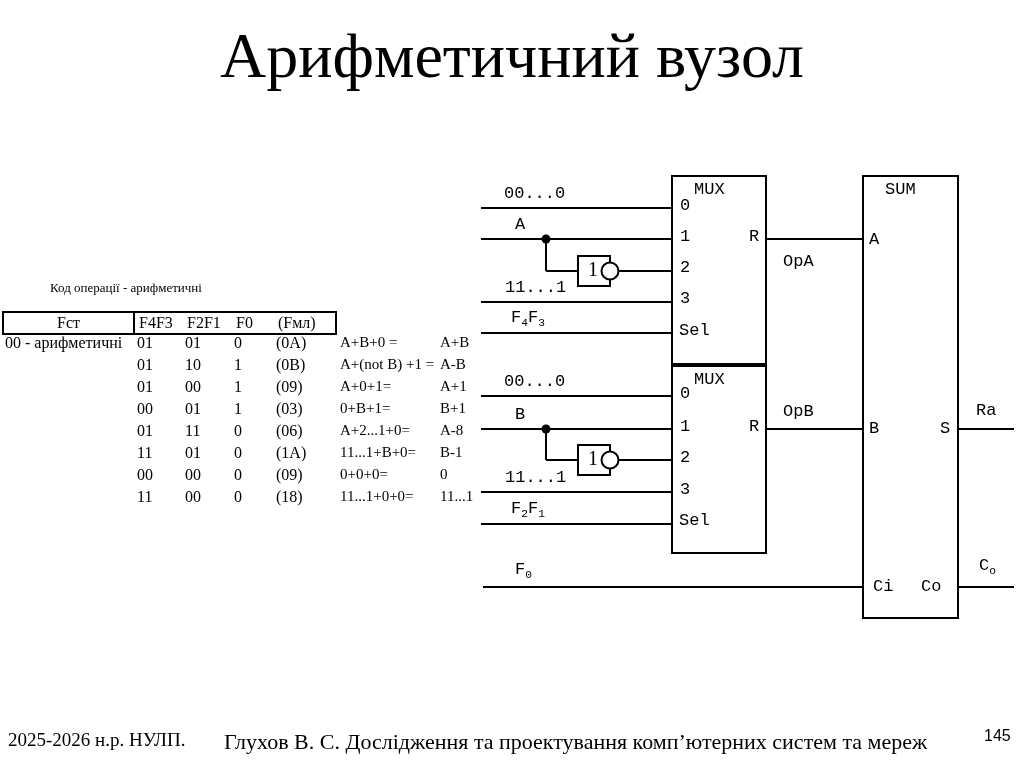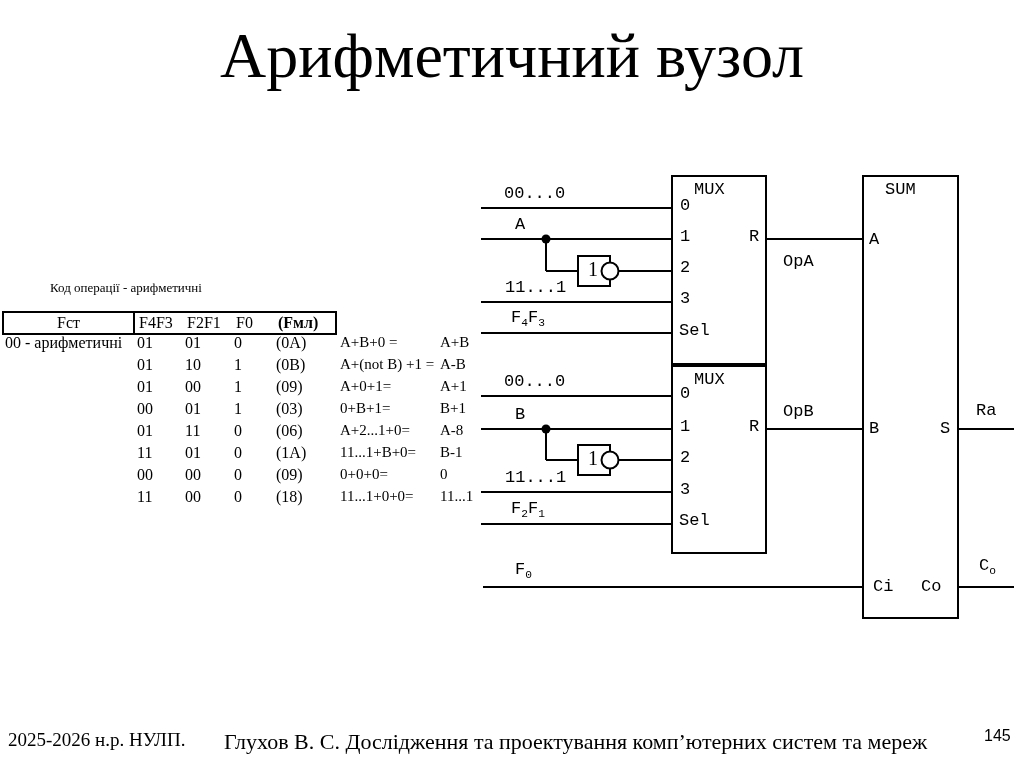--- a/index.html
+++ b/index.html
@@ -72,21 +72,21 @@
 </svg>
 
 <div class="abs" id="caption">Код операції - арифметичні</div>
 
 <div class="abs" id="thead">
   <span class="hcell" style="left:0;width:129px;text-align:center;">Fст</span>
   <span class="divider"></span>
   <span class="hcell" style="left:135px;">F4F3</span>
   <span class="hcell" style="left:183px;">F2F1</span>
   <span class="hcell" style="left:232px;">F0</span>
-  <span class="hcell" style="left:274px;font-weight:bold;">(Fмл)</span>
+  <span class="hcell" style="left:274px;">(Fмл)</span>
 </div>
 
 <div class="abs trow" style="top:335px;">
   <span class="c-grp">00 - арифметичні</span>
   <span class="c-f43">01</span>
   <span class="c-f21">01</span>
   <span class="c-f0">0</span>
   <span class="c-code">(0A)</span>
   <span class="c-expr">A+B+0  =</span>
   <span class="c-res">A+B</span>

